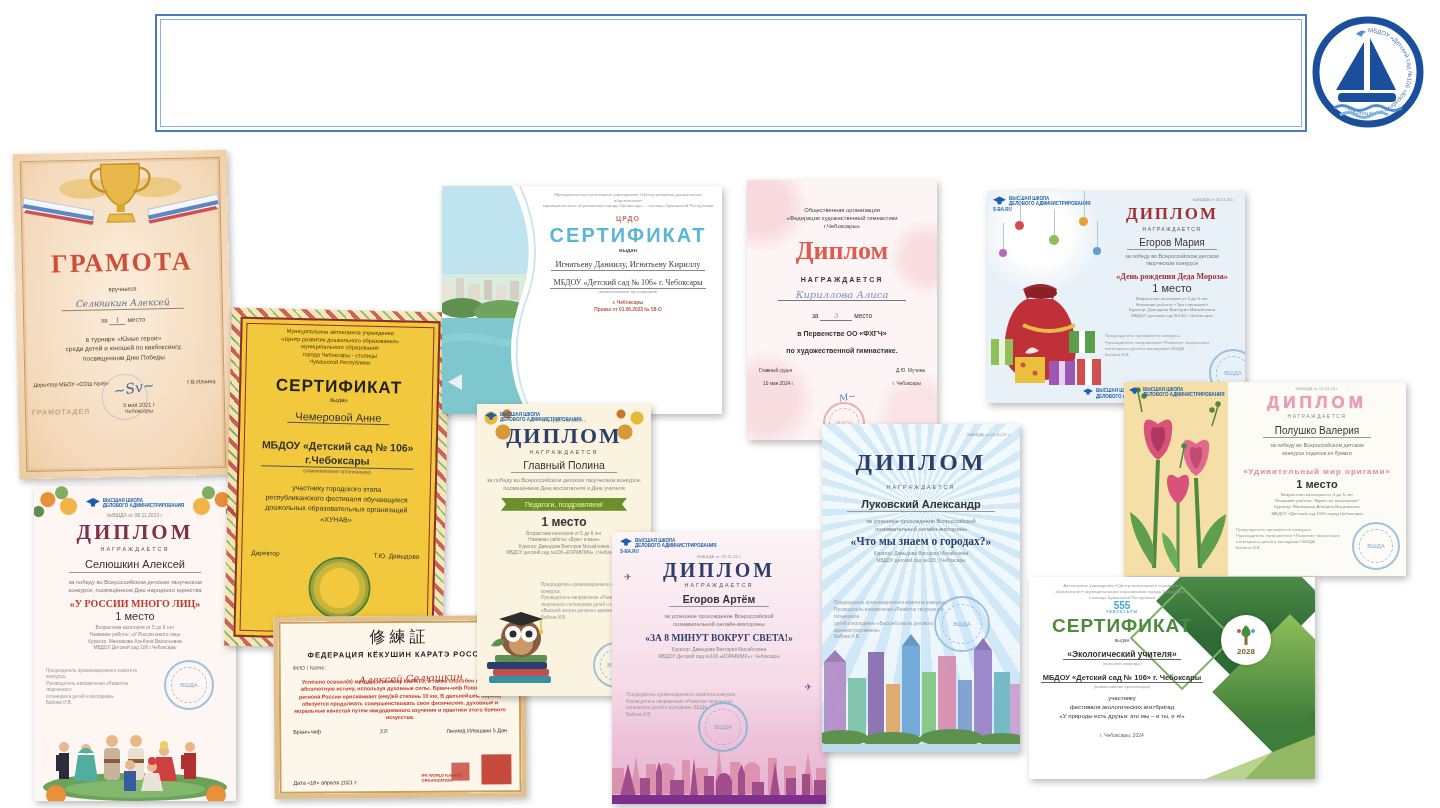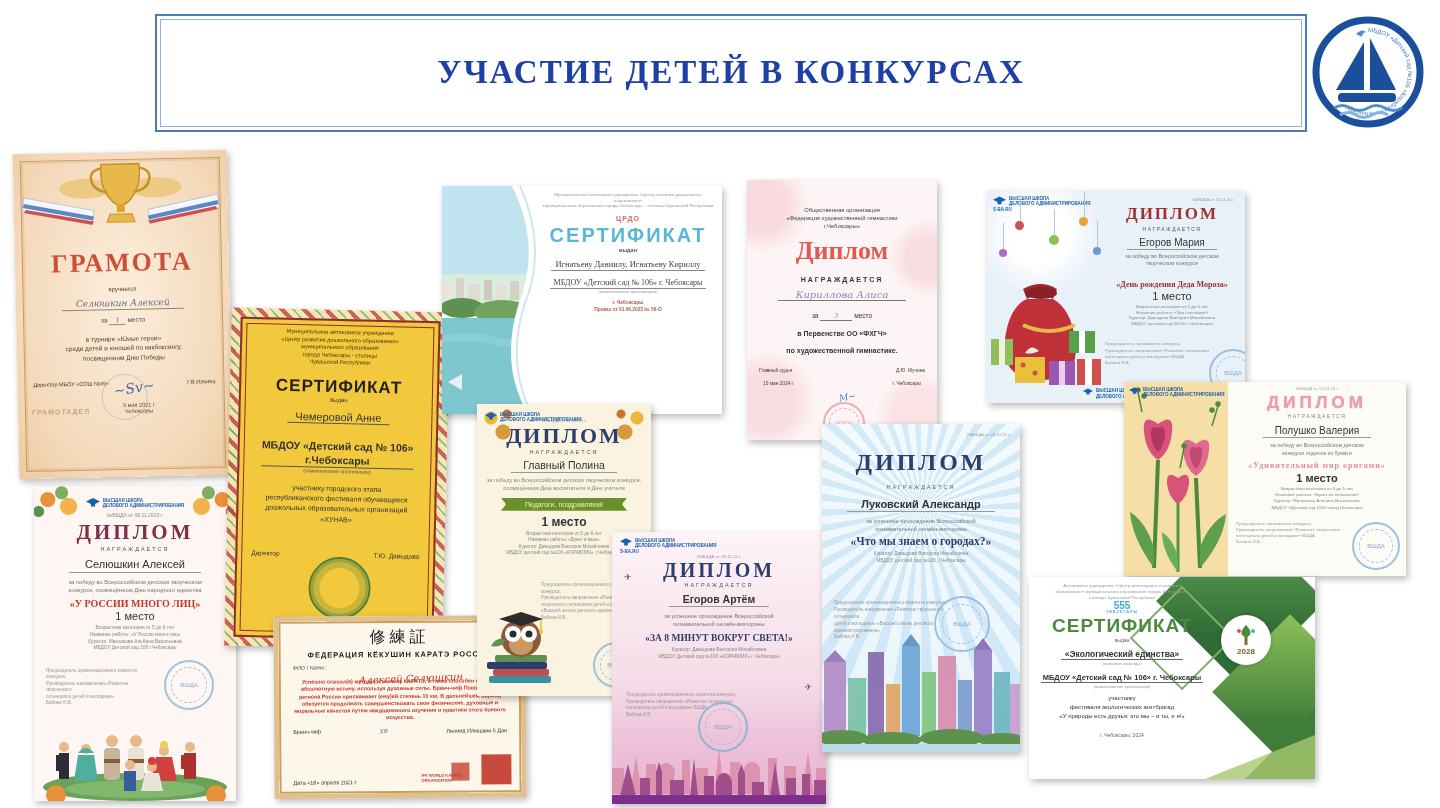--- a/index.html
+++ b/index.html
@@ -192,41 +192,41 @@
   
   .ivanova{left:987px;top:191px;width:258px;height:212px;
     background:radial-gradient(circle at 20% 20%,#ffffff 0 30px,transparent 60px),#e9f1f8;}
   .i-left{position:absolute;left:6px;top:5px;text-align:left;}
   .i-right{position:absolute;left:118px;top:6px;width:134px;text-align:center;}
   .i-num{font-size:4.2px;color:#999;text-align:right;padding-right:4px;}
   .i-title{font-family:"Liberation Serif",serif;font-weight:bold;font-size:17px;color:#a03030;letter-spacing:2px;margin-top:2px;}
   .i-sub{font-size:5px;color:#555;letter-spacing:1.5px;margin-top:2px;}
   .i-name{font-size:10px;color:#333;border-bottom:1px solid #999;display:inline-block;padding:4px 12px 1px;}
   .i-body{font-size:5.4px;color:#777;margin-top:3px;line-height:1.35;}
-  .i-contest{font-family:"Liberation Serif",serif;font-weight:bold;font-size:8px;color:#a03030;margin-top:12px;}
+  .i-contest{font-family:"Liberation Serif",serif;font-weight:bold;font-size:8px;color:#a03030;margin-top:4px;}
   .i-place{font-size:11px;color:#333;margin-top:1px;}
   .i-details{font-size:4.4px;color:#888;line-height:1.35;margin-top:2px;}
   .i-signer{font-size:4.4px;color:#999;text-align:left;margin-top:14px;line-height:1.4;}
   .i-stamp{left:222px;top:158px;width:44px;height:44px;}
   .orn{position:absolute;border-radius:50%;}
   .orn::before{content:"";position:absolute;left:50%;bottom:100%;width:1px;height:26px;background:#b9c6d2;}
   .i-foot{position:absolute;left:96px;bottom:4px;}
 
   
   .polushko{left:1124px;top:382px;width:282px;height:194px;background:#fdfbf6;}
   .o-left{position:absolute;left:0;top:0;width:104px;height:194px;background:#f6dfa6;}
   .o-vshda{position:absolute;left:5px;top:5px;z-index:3;text-align:left;}
   .o-right{position:absolute;left:112px;top:4px;width:162px;text-align:center;}
   .o-num{font-size:4.2px;color:#aaa;}
   .o-title{font-weight:bold;font-size:17px;color:#e8a0b8;letter-spacing:4px;margin-top:2px;
     text-shadow:0 0 1px #d87a9c;}
   .o-sub{font-size:5px;color:#888;letter-spacing:1.5px;}
   .o-name{font-size:10px;color:#333;border-bottom:1px solid #999;display:inline-block;padding:6px 12px 1px;}
   .o-body{font-size:5.4px;color:#777;margin-top:4px;line-height:1.4;}
-  .o-contest{font-size:8px;font-weight:bold;color:#e08aa8;margin-top:4px;letter-spacing:1px;font-family:Liberation Serif, serif;}
+  .o-contest{font-size:8px;font-weight:bold;color:#e08aa8;margin-top:10px;letter-spacing:1px;}
   .o-place{font-size:11px;font-weight:bold;color:#333;margin-top:2px;}
   .o-details{font-size:4.4px;color:#888;line-height:1.4;margin-top:2px;}
   .o-signer{font-size:4.4px;color:#999;text-align:left;margin-top:10px;line-height:1.4;width:110px;}
   .o-stamp{left:228px;top:140px;width:44px;height:44px;}
 
   
   .eco{left:1029px;top:577px;width:286px;height:202px;background:#fff;}
   .c-left{position:absolute;left:8px;top:6px;width:170px;text-align:center;}
   .c-head{font-size:4.4px;color:#999;line-height:1.35;}
   .c-555{font-size:10px;font-weight:bold;color:#3fa9dc;margin-top:0;line-height:1;}
@@ -243,21 +243,20 @@
     box-shadow:0 0 4px rgba(0,0,0,.2);display:flex;flex-direction:column;align-items:center;justify-content:center;z-index:4;}
   .c-badge .yr{font-size:8px;font-weight:bold;color:#7a5a2a;}
   .tri{position:absolute;}
 </style>
 </head>
 <body>
 
 <div class="slide">
 
   <div class="header-box">
-    <div class="tl">УЧАСТИЕ ДЕТЕЙ В КОНКУРСАХ</div>
   </div>
 
   <div class="logo">
     <svg viewBox="0 0 112 112" width="112" height="112">
       <circle cx="56" cy="56" r="52" fill="#fff" stroke="#1b4f9c" stroke-width="7"></circle>
       <defs>
           <path id="ringpath" d="M56,16 a40,40 0 0 1 0,80 a40,40 0 0 1 0,-80"></path>
         </defs>
       <text font-size="6" fill="#1b4f9c" opacity=".8"><textPath href="#ringpath">МБДОУ «Детский сад №106 «Кораблик» г.Чебоксары</textPath></text>
       <polygon points="52,26 52,74 24,74" fill="#1b4f9c"></polygon>
@@ -800,21 +799,21 @@
     </div>
     <div class="tri" style="right:0;bottom:0;width:70px;height:70px;background:#3f7d3a;clip-path:polygon(100% 0,100% 100%,0 100%);"></div>
     <div class="tri" style="right:0;bottom:0;width:110px;height:44px;background:#a8c76f;clip-path:polygon(100% 0,100% 100%,0 100%);opacity:.8;"></div>
     <div class="c-left">
       <div class="c-head pre">Автономное учреждение «Центр мониторинга и развития
 образования» муниципального образования города Чебоксары –
 столицы Чувашской Республики</div>
       <div class="c-555"><span>555</span><small>ЧЕБОКСАРЫ</small></div>
       <div class="c-title">СЕРТИФИКАТ</div>
       <div class="c-small">выдан</div>
-      <div><span class="c-team">«Экологический единства»</span></div>
+      <div><span class="c-team">«Экологический учителя»</span></div>
       <div class="c-cap">(название команды)</div>
       <div><span class="c-org">МБДОУ «Детский сад № 106» г. Чебоксары</span></div>
       <div class="c-cap">(наименование организации)</div>
       <div class="c-body pre">участнику
 фестиваля экологических агитбригад
 «У природы есть друзья: это мы – и ты, и я!»</div>
       <div class="c-foot">г. Чебоксары, 2024</div>
     </div>
   </div>
 

